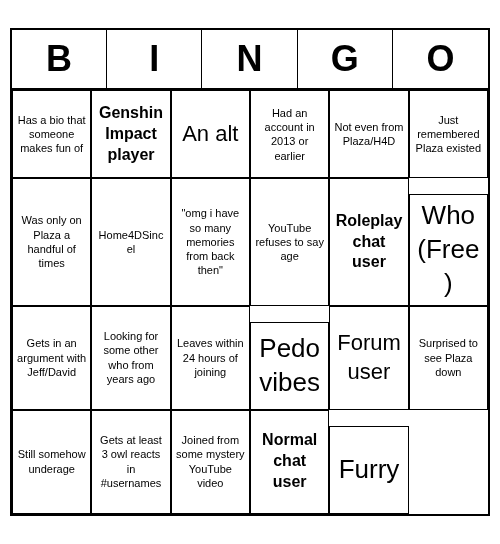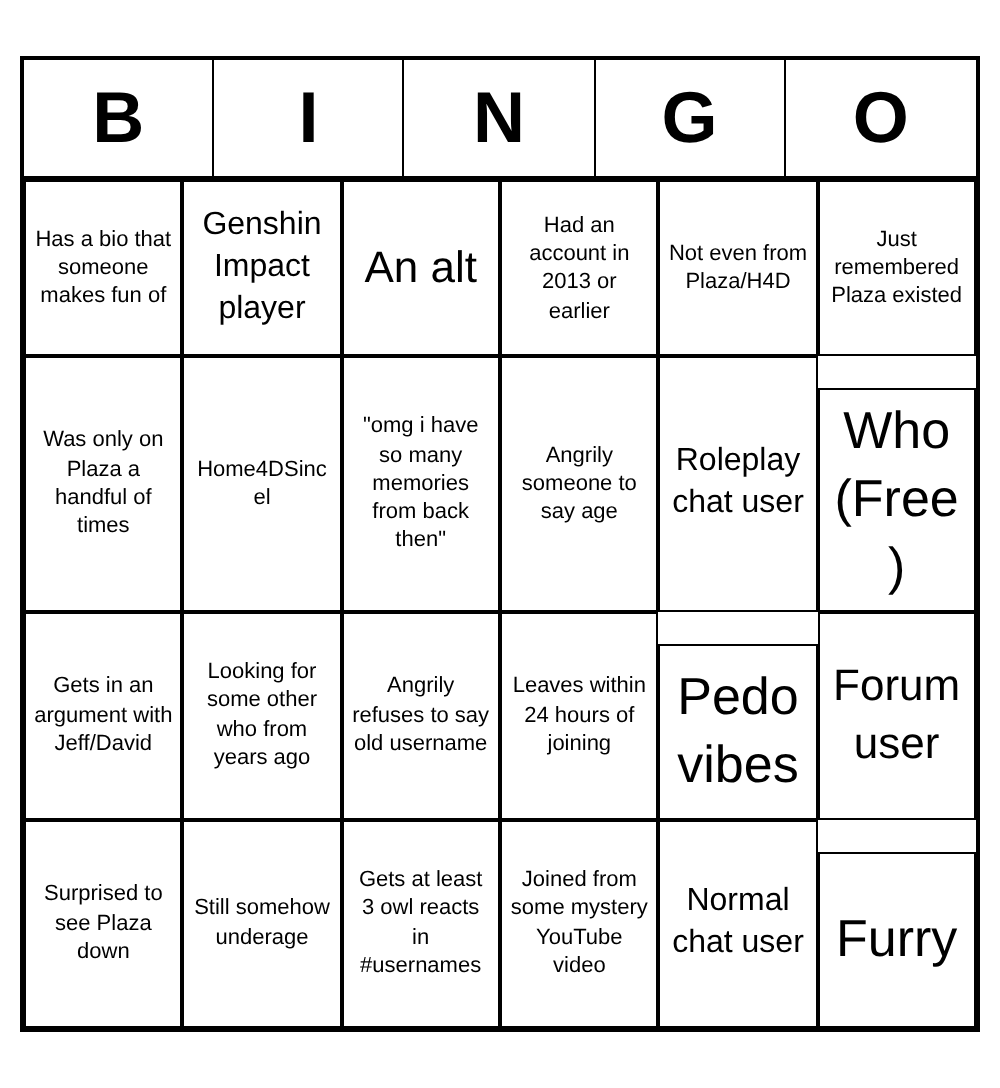--- a/index.html
+++ b/index.html
@@ -46,21 +46,21 @@
       font-size: 11px;
       line-height: 1.3;
       word-break: break-word;
     }
     .bingo-cell.large-text {
       font-size: 22px;
       font-weight: normal;
     }
     .bingo-cell.medium-text {
       font-size: 16px;
-      font-weight: normal;
+      font-weight: bold;
     }
     .bingo-cell.xlarge-text {
       font-size: 26px;
       font-weight: normal;
       margin-top: 16px;
     }
   </style>
 </head>
 <body>
 
@@ -75,26 +75,25 @@
   <div class="bingo-grid">
   <div class="bingo-cell">Has a bio that someone makes fun of</div>
       <div class="bingo-cell medium-text">Genshin Impact player</div>
       <div class="bingo-cell large-text">An alt</div>
       <div class="bingo-cell">Had an account in 2013 or earlier</div>
       <div class="bingo-cell">Not even from Plaza/H4D</div>
       <div class="bingo-cell">Just remembered Plaza existed</div>
       <div class="bingo-cell">Was only on Plaza a handful of times</div>
       <div class="bingo-cell">Home4DSincel</div>
       <div class="bingo-cell">"omg i have so many memories from back then"</div>
-      <div class="bingo-cell">Angrily someone to say age</div>
+      <div class="bingo-cell">YouTube refuses to say age</div>
       <div class="bingo-cell medium-text">Roleplay chat user</div>
       <div class="bingo-cell xlarge-text">Who (Free)</div>
       <div class="bingo-cell">Gets in an argument with Jeff/David</div>
       <div class="bingo-cell">Looking for some other who from years ago</div>
-      <div class="bingo-cell">Angrily refuses to say old username</div>
       <div class="bingo-cell">Leaves within 24 hours of joining</div>
       <div class="bingo-cell xlarge-text">Pedo vibes</div>
       <div class="bingo-cell large-text">Forum user</div>
       <div class="bingo-cell">Surprised to see Plaza down</div>
       <div class="bingo-cell">Still somehow underage</div>
       <div class="bingo-cell">Gets at least 3 owl reacts in #usernames</div>
       <div class="bingo-cell">Joined from some mystery YouTube video</div>
       <div class="bingo-cell medium-text">Normal chat user</div>
       <div class="bingo-cell xlarge-text">Furry</div>
     </div>

